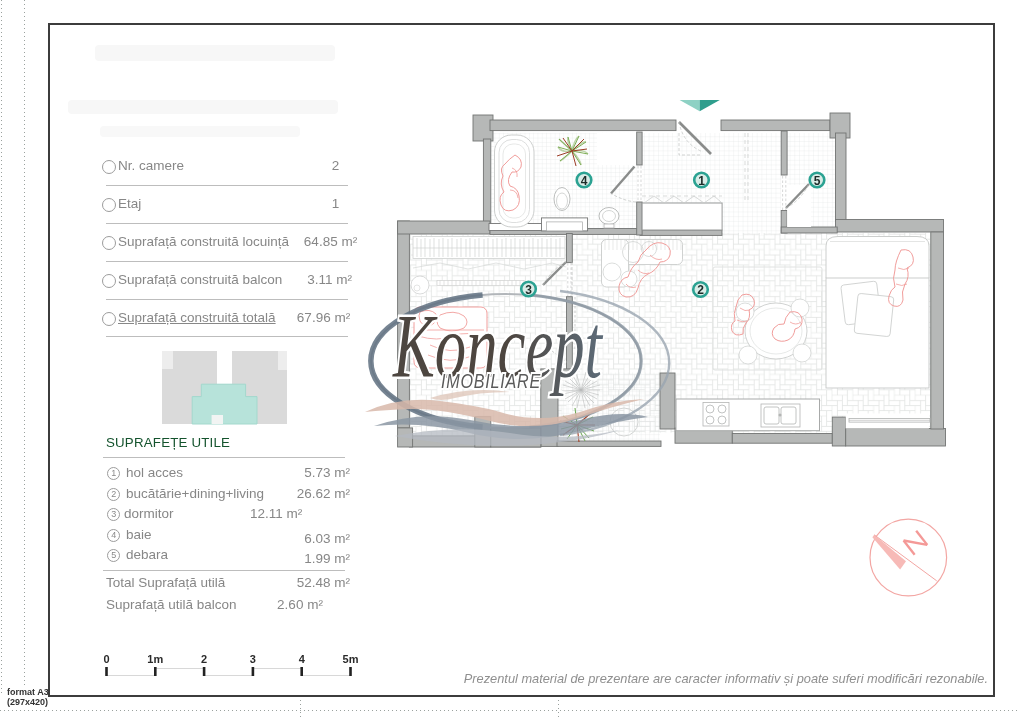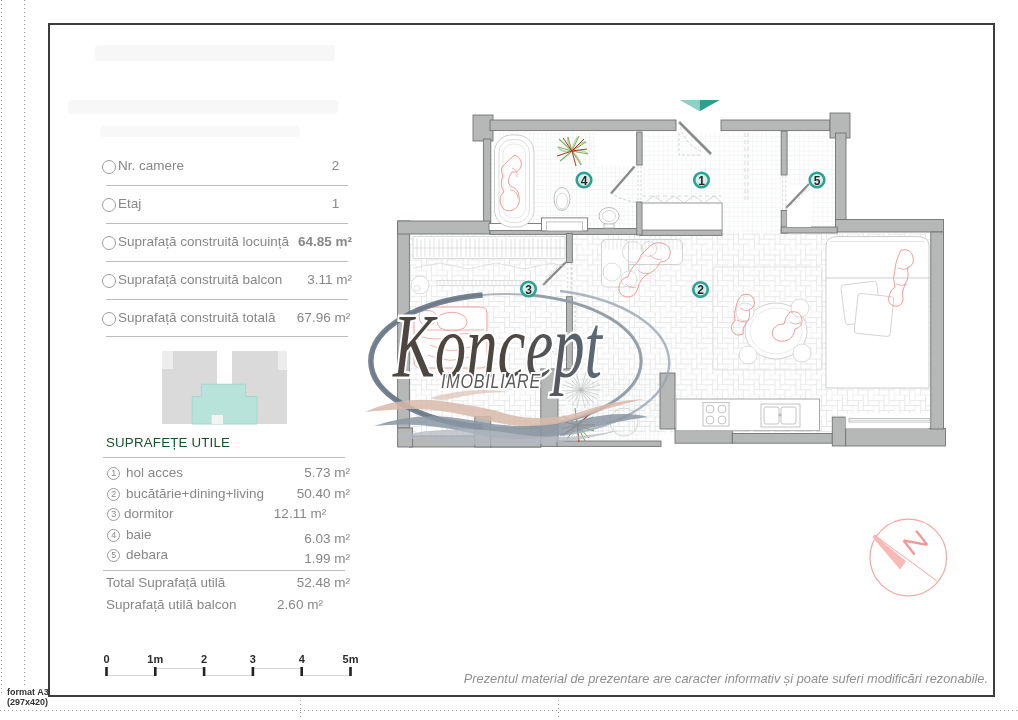--- a/index.html
+++ b/index.html
@@ -43,33 +43,33 @@
 
 <div class="abs txt" style="left:118px;top:196px;">Etaj</div>
 
 <div class="abs txt" style="left:307px;top:196px;width:57px;text-align:center;">1</div>
 <div class="sep" style="left:106px;top:223px;width:242px;"></div>
 
 <div class="abs" style="left:102px;top:235.5px;width:12px;height:12px;border:1.3px solid #9c9c9c;border-radius:50%;"></div>
 
 <div class="abs txt" style="left:118px;top:234px;">Suprafață construită locuință</div>
 
-<div class="abs txt" style="left:295px;top:234px;width:57px;text-align:right;font-weight:bold;">64.85 m²</div>
+<div class="abs txt" style="left:302px;top:234px;width:57px;text-align:center;">64.85 m²</div>
 <div class="sep" style="left:106px;top:261px;width:242px;"></div>
 
 <div class="abs" style="left:102px;top:273.5px;width:12px;height:12px;border:1.3px solid #9c9c9c;border-radius:50%;"></div>
 
 <div class="abs txt" style="left:118px;top:272px;">Suprafață construită balcon</div>
 
 <div class="abs txt" style="left:295px;top:272px;width:57px;text-align:right;">3.11 m²</div>
 <div class="sep" style="left:106px;top:298.5px;width:242px;"></div>
 
 <div class="abs" style="left:102px;top:311.5px;width:12px;height:12px;border:1.3px solid #9c9c9c;border-radius:50%;"></div>
 
-<div class="abs txt" style="left:118px;top:310px;">Suprafață construită totală</div>
+<div class="abs txt" style="left:118px;top:310px;text-decoration:underline;">Suprafață construită totală</div>
 
 <div class="abs txt" style="left:295px;top:310px;width:57px;text-align:center;">67.96 m²</div>
 <div class="sep" style="left:106px;top:336px;width:242px;"></div>
 
 <svg class="abs" style="left:160px;top:349px;" width="130" height="78" viewBox="0 0 130 78">
 
   <rect x="2" y="2" width="125" height="73" fill="#dadada"></rect>
 
   <rect x="57" y="2" width="15" height="33" fill="#ffffff"></rect>
 
@@ -88,27 +88,27 @@
 <div class="abs" style="left:107.3px;top:467px;width:11px;height:11px;border:1.2px solid #9c9c9c;border-radius:50%;color:#8a8a8a;font-size:9px;text-align:center;line-height:11px;">1</div>
 
 <div class="abs txt" style="left:126px;top:465px;">hol acces</div>
 
 <div class="abs txt" style="left:250px;top:465px;width:100px;text-align:right;">5.73 m²</div>
 
 <div class="abs" style="left:107.3px;top:487.6px;width:11px;height:11px;border:1.2px solid #9c9c9c;border-radius:50%;color:#8a8a8a;font-size:9px;text-align:center;line-height:11px;">2</div>
 
 <div class="abs txt" style="left:126px;top:485.6px;">bucătărie+dining+living</div>
 
-<div class="abs txt" style="left:250px;top:485.6px;width:100px;text-align:right;">50.40 m²</div>
+<div class="abs txt" style="left:250px;top:485.6px;width:100px;text-align:right;">26.62 m²</div>
 
 <div class="abs" style="left:107.3px;top:508.2px;width:11px;height:11px;border:1.2px solid #9c9c9c;border-radius:50%;color:#8a8a8a;font-size:9px;text-align:center;line-height:11px;">3</div>
 
 <div class="abs txt" style="left:124px;top:506.2px;">dormitor</div>
 
-<div class="abs txt" style="left:250px;top:506.2px;width:100px;text-align:center;">12.11 m²</div>
+<div class="abs txt" style="left:250px;top:506.2px;width:100px;text-align:left;">12.11 m²</div>
 
 <div class="abs" style="left:107.3px;top:528.8px;width:11px;height:11px;border:1.2px solid #9c9c9c;border-radius:50%;color:#8a8a8a;font-size:9px;text-align:center;line-height:11px;">4</div>
 
 <div class="abs txt" style="left:126px;top:526.8px;">baie</div>
 
 <div class="abs txt" style="left:250px;top:530.8px;width:100px;text-align:right;">6.03 m²</div>
 
 <div class="abs" style="left:107.3px;top:549.4px;width:11px;height:11px;border:1.2px solid #9c9c9c;border-radius:50%;color:#8a8a8a;font-size:9px;text-align:center;line-height:11px;">5</div>
 
 <div class="abs txt" style="left:126px;top:547.4px;text-align:right;">debara</div>

